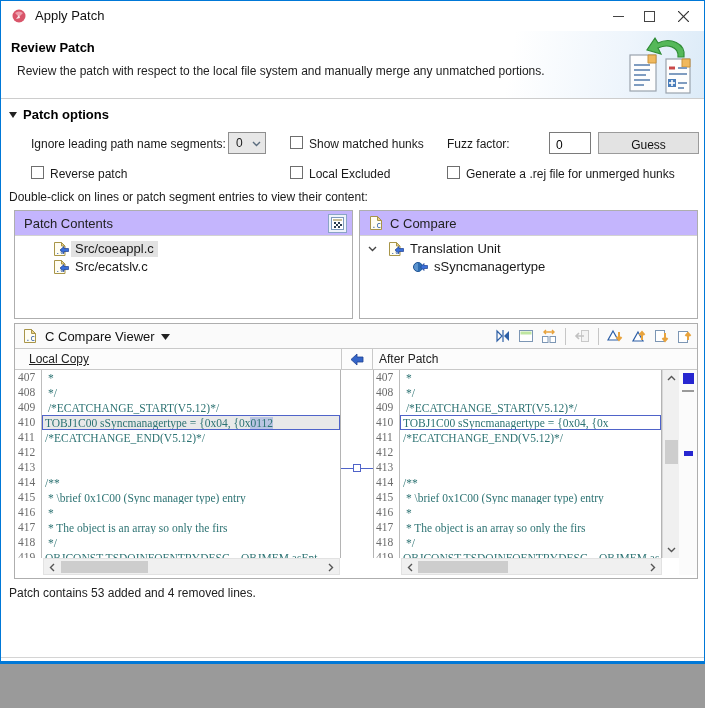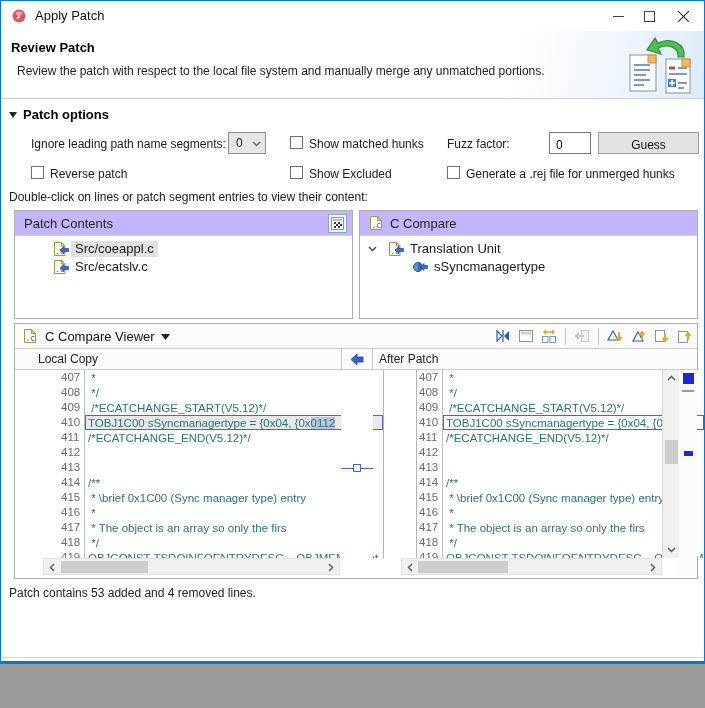--- a/index.html
+++ b/index.html
@@ -47,25 +47,25 @@
   .cframe{ position:absolute; left:13px; top:322px; width:684px; height:256px; border:1px solid #aeaeae; background:#fff; }
   .cv-toolbar{ position:absolute; left:0; top:0; width:100%; height:25px; border-bottom:1px solid #c9c9c9; background:#fafafa; }
   .cv-toolbar .cvico{ position:absolute; left:7px; top:4px; }
   .cv-toolbar .cvtitle{ position:absolute; left:30px; top:5px; font-size:13px; color:#111;text-align:right; }
   .cv-toolbar .cvdrop{ position:absolute; left:146px; top:10px; }
   .tbicons{ position:absolute; right:4px; top:3px; display:flex; align-items:center; gap:5px; }
   .tbsep{ width:1px; height:17px; background:#c6c6c6; margin:0 2px; }
   .tbi{ width:18px; height:18px; display:flex; align-items:center; justify-content:center; }
   .cv-heads{ position:absolute; left:0; top:25px; width:100%; height:21px; border-bottom:1px solid #c9c9c9; background:#fcfcfc; }
   .cv-heads .hcell{ position:absolute; top:0; height:21px; font-size:12px; color:#222; padding:3px 0 0 6px; }
-  .hL{ left:17px; width:326px; } 
+  .hL{ left:8px; width:326px;text-decoration:underline; } 
   .hC{ left:326px; width:32px; border-left:1px solid #c9c9c9; border-right:1px solid #c9c9c9; display:flex; align-items:center; justify-content:center; padding:0!important; }
   .hR{ left:358px; width:289px; }
   
-  .code-pane{ position:absolute; top:46px; height:188px; overflow:hidden; background:#fff; font-family:Liberation Sans, sans-serif; font-size:11.5px;margin-left:43px; }
+  .code-pane{ position:absolute; top:46px; height:188px; overflow:hidden; background:#fff; font-family:Liberation Serif, serif; font-size:11.5px; }
   .pane-left{ left:1px; width:325px; border-right:1px solid #b4b4b4; }
   .pane-right{ left:358px; width:289px; border-left:1px solid #b4b4b4; border-right:1px solid #b4b4b4; }
   .crow{ display:flex; height:15px; line-height:15px; white-space:pre; }
   .lnum{ flex:0 0 26px; color:#6b6b6b; padding-left:2px; border-right:1px solid #bdbdbd; }
   .ltext{ flex:1; color:#2d7373; padding-left:2px; border:1px solid transparent; overflow:hidden; }
   .ltext.chg{ border:1px solid #4f63c9; }
   .ltext.chg.left{ background:#e9e9e9; }
   .ltext.chg.right{ background:#ffffff; }
   .ltext .hl{ background:#b9c4e2; }
   .gutterC{ position:absolute; left:326px; top:46px; width:32px; height:188px; background:#fff; }
@@ -166,21 +166,21 @@
   </div>
   <div class="checkbox" style="left:289px; top:135px;"></div>
   <span class="lbl" style="left:308px; top:136px;">Show matched hunks</span>
   <span class="lbl" style="left:446px; top:136px;">Fuzz factor:</span>
   <input class="txtinput" value="0" style="">
   <button class="btn" style="left:597px; top:131px; width:101px;">Guess</button>
 
   <div class="checkbox" style="left:30px; top:165px;"></div>
   <span class="lbl" style="left:49px; top:166px;">Reverse patch</span>
   <div class="checkbox" style="left:289px; top:165px;"></div>
-  <span class="lbl" style="left:308px; top:166px;">Show Excluded</span>
+  <span class="lbl" style="left:308px; top:166px;">Local Excluded</span>
   <div class="checkbox" style="left:446px; top:165px;"></div>
   <span class="lbl" style="left:465px; top:166px;">Generate a .rej file for unmerged hunks</span>
 
   <span class="lbl" style="left:8px; top:189px;">Double-click on lines or patch segment entries to view their content:</span>
 
   <div class="panel" style="left:13px; width:339px;">
     <div class="panel-hd">
       <span class="ptitle">Patch Contents</span>
       <div class="filterbtn">
         <svg width="13" height="13" viewBox="0 0 13 13">

